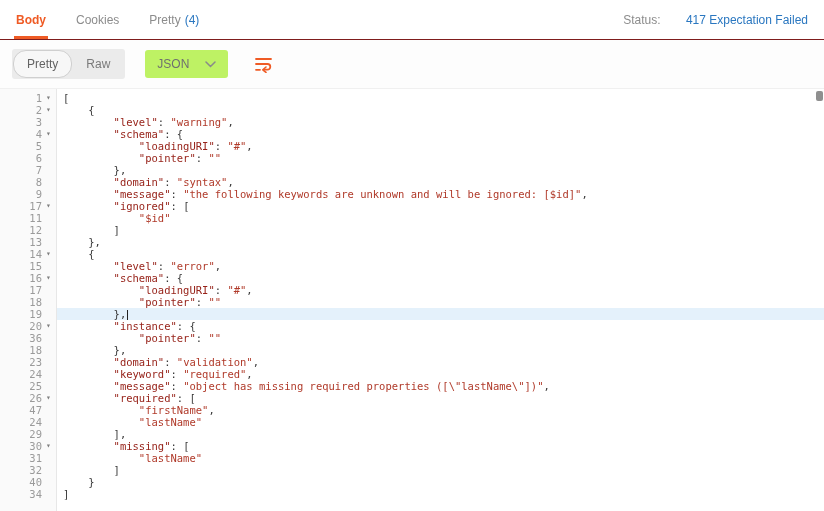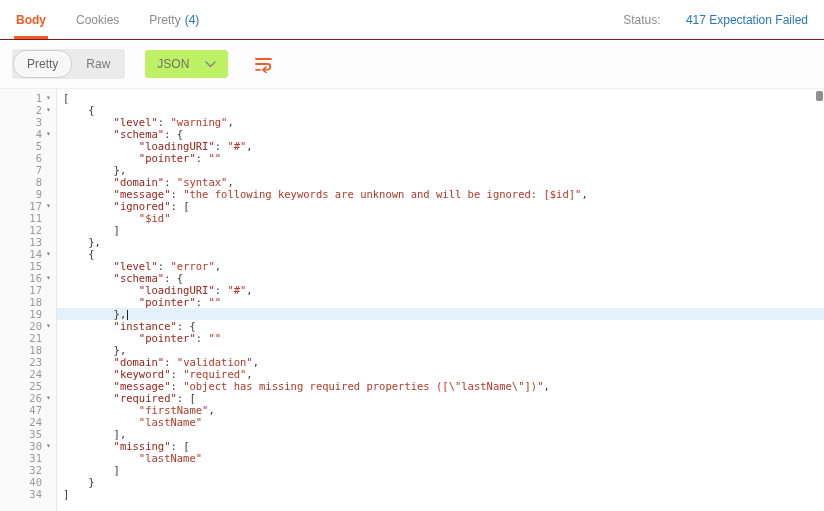--- a/index.html
+++ b/index.html
@@ -170,21 +170,21 @@
         </div>
         <div class="ln">
           <span class="num">19</span>
           <span class="arrow"></span>
         </div>
         <div class="ln">
           <span class="num">20</span>
           <span class="arrow">▾</span>
         </div>
         <div class="ln">
-          <span class="num">21</span>
+          <span class="num">36</span>
           <span class="arrow"></span>
         </div>
         <div class="ln">
           <span class="num">18</span>
           <span class="arrow"></span>
         </div>
         <div class="ln">
           <span class="num">23</span>
           <span class="arrow"></span>
         </div>
@@ -202,21 +202,21 @@
         </div>
         <div class="ln">
           <span class="num">47</span>
           <span class="arrow"></span>
         </div>
         <div class="ln">
           <span class="num">24</span>
           <span class="arrow"></span>
         </div>
         <div class="ln">
-          <span class="num">35</span>
+          <span class="num">29</span>
           <span class="arrow"></span>
         </div>
         <div class="ln">
           <span class="num">30</span>
           <span class="arrow">▾</span>
         </div>
         <div class="ln">
           <span class="num">31</span>
           <span class="arrow"></span>
         </div>

